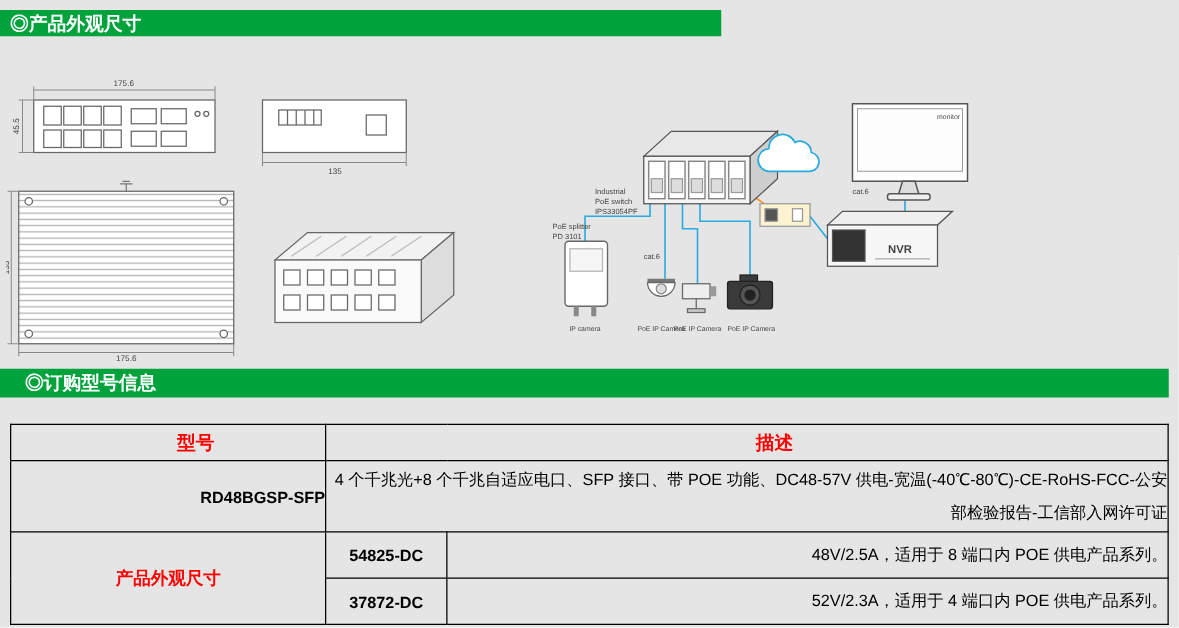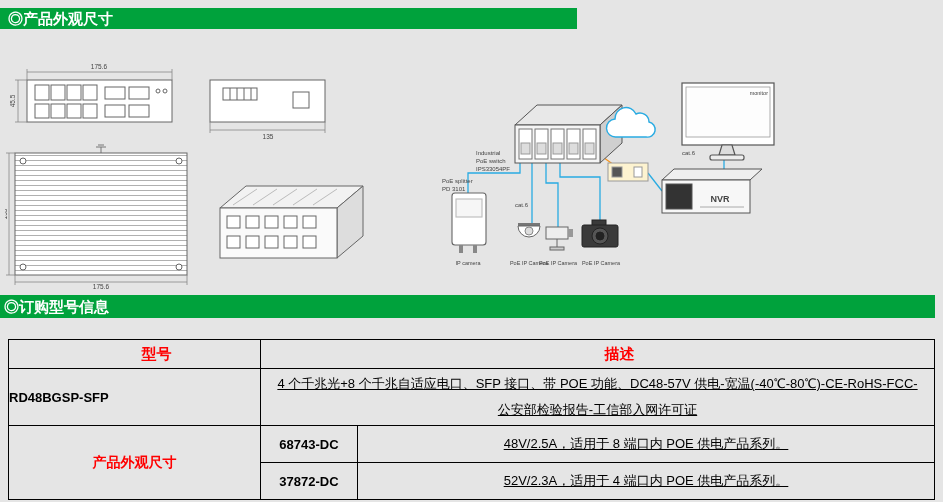--- a/index.html
+++ b/index.html
@@ -4,37 +4,37 @@
 <style>
   * { margin:0; padding:0; box-sizing:border-box; }
   html,body { background:#fff; }
   body { font-family:"Liberation Sans", sans-serif; }
   .page { position:relative; width:943px; height:502px; background:#e5e5e5; overflow:hidden; }
 
   .green-bar { position:absolute; background:#00A23C; color:#fff; font-weight:bold; font-size:15px; }
   .bar-top { left:0; top:8px; width:577px; height:21px; }
   .bar-top .t1 { position:absolute; left:8px; top:2px; }
   .bar-top .t2 { position:absolute; left:378px; top:2px; }
-  .bar-order { left:0; top:295px; width:935px; height:23px; line-height:23px; padding-left:4px; }
+  .bar-order { left:0; top:295px; width:935px; height:23px; line-height:23px; padding-left:20px; }
 
   .size-line { position:absolute; left:5px; top:36px; font-size:13px; font-weight:bold; color:#000; }
 
   svg { position:absolute; }
   svg text { font-family:"Liberation Sans", sans-serif; fill:#444; }
   .drawings { left:5px; top:58px; }
   .diagram { left:420px; top:55px; }
 
   .order-table { position:absolute; left:8px; top:339px; width:927px; border-collapse:collapse; table-layout:fixed; font-size:13px; color:#000; }
   .order-table td { border:1px solid #000; vertical-align:middle; }
   tr.head td { height:29px; text-align:center; color:#FF0000; font-weight:bold; font-size:15px;padding-left:44px; }
   tr.main td { height:57px; }
   tr.adp td { height:37px; }
-  td.model { text-align:left; font-weight:bold; }
+  td.model { text-align:right; font-weight:bold; }
   td.adapter { text-align:center; font-weight:bold; color:#FF0000; font-size:14px; }
-  td.desc { text-align:center; padding:0 13px; line-height:26px;text-decoration:underline; }
+  td.desc { text-align:right; padding:0 0; line-height:26px; }
   td.sub { text-align:center; font-weight:bold; }
 </style>
 </head>
 <body>
 
 <div class="page">
 
   <div class="green-bar bar-top">
     <span class="t1">◎产品外观尺寸</span>
   </div>
@@ -242,21 +242,21 @@
       <tr class="head">
         <td>型号</td>
         <td colspan="2">描述</td>
       </tr>
       <tr class="main">
         <td class="model">RD48BGSP-SFP</td>
         <td colspan="2" class="desc">4 个千兆光+8 个千兆自适应电口、SFP 接口、带 POE 功能、DC48-57V 供电-宽温(-40℃-80℃)-CE-RoHS-FCC-公安部检验报告-工信部入网许可证</td>
       </tr>
       <tr class="adp">
         <td rowspan="2" class="adapter">产品外观尺寸</td>
-        <td class="sub">68743-DC</td>
+        <td class="sub">54825-DC</td>
         <td class="desc">48V/2.5A，适用于 8 端口内 POE 供电产品系列。</td>
       </tr>
       <tr class="adp">
         <td class="sub">37872-DC</td>
         <td class="desc">52V/2.3A，适用于 4 端口内 POE 供电产品系列。</td>
       </tr>
     </tbody>
   </table>
 
 </div>

